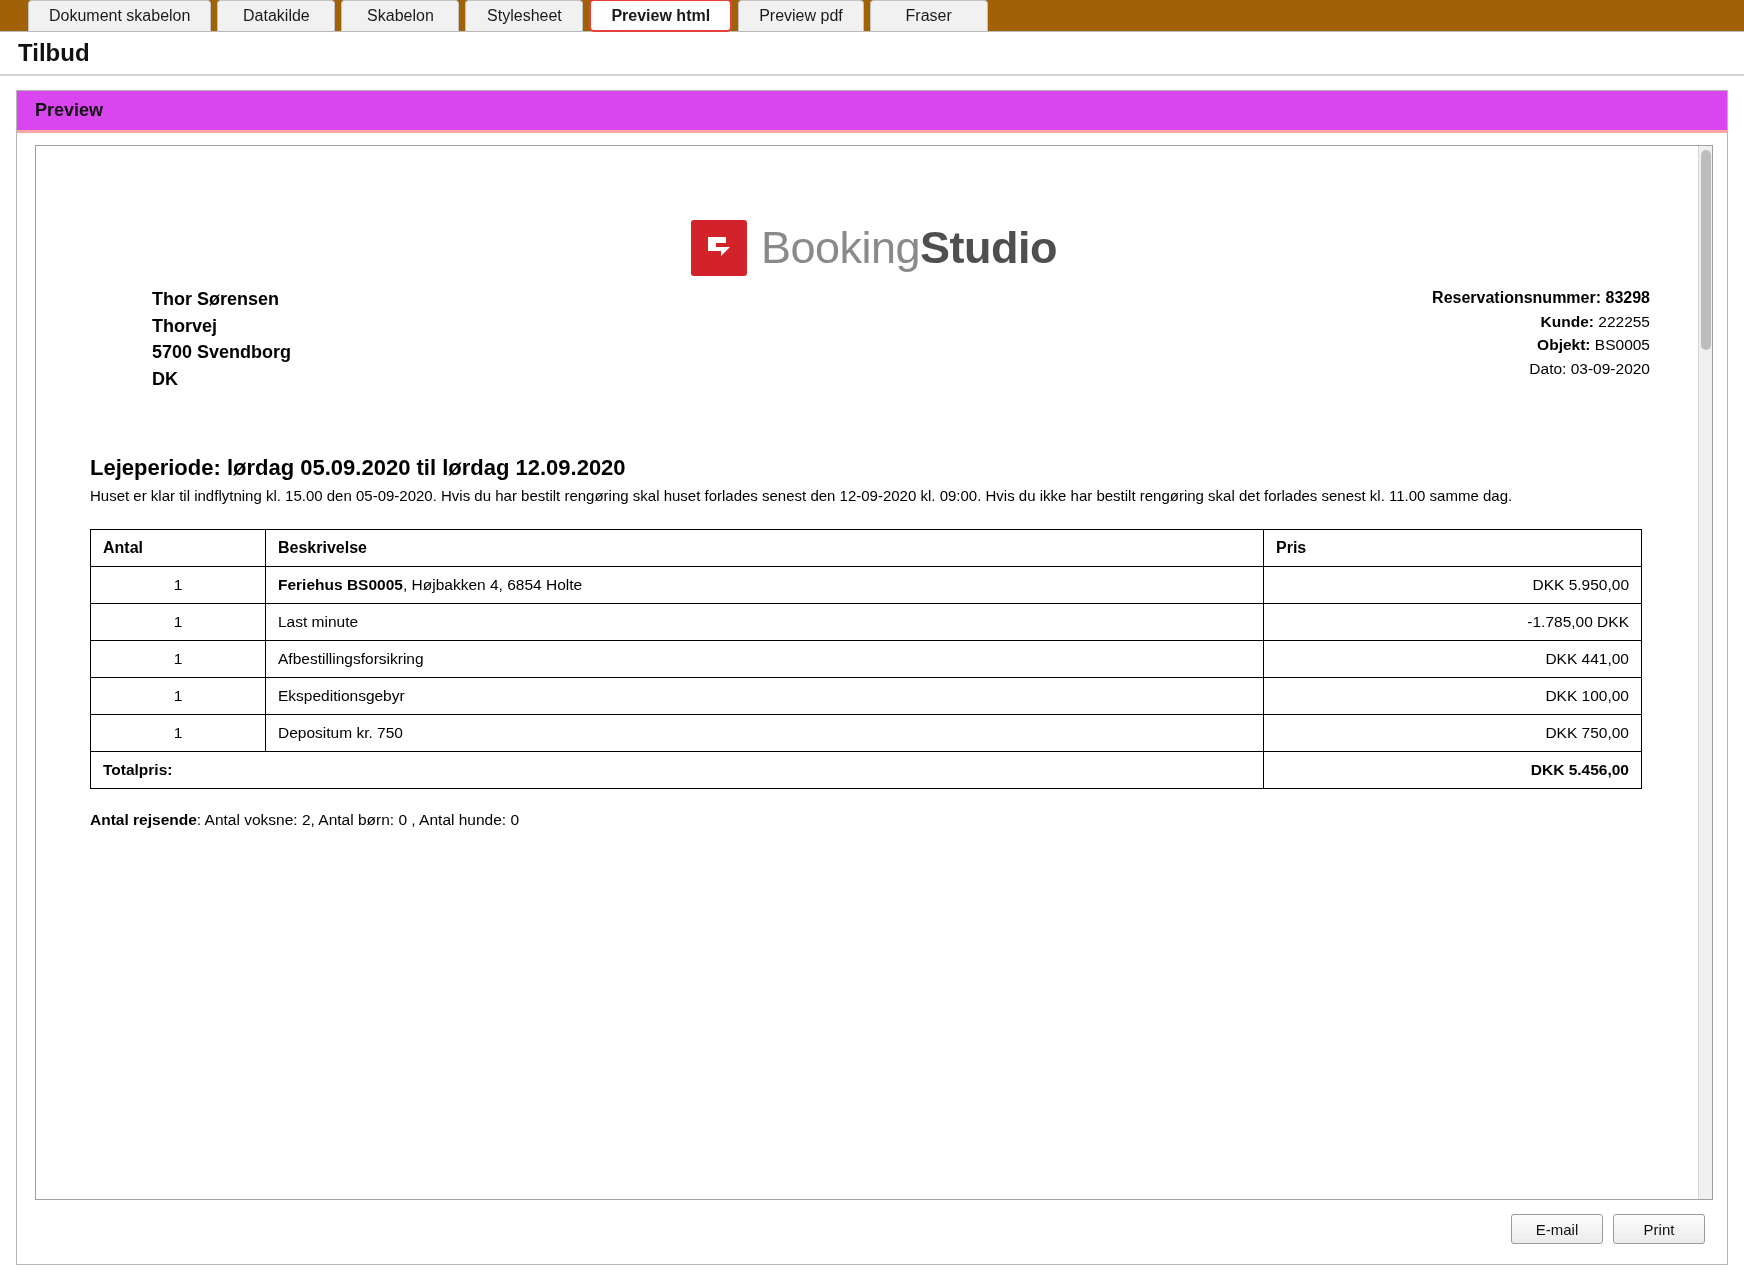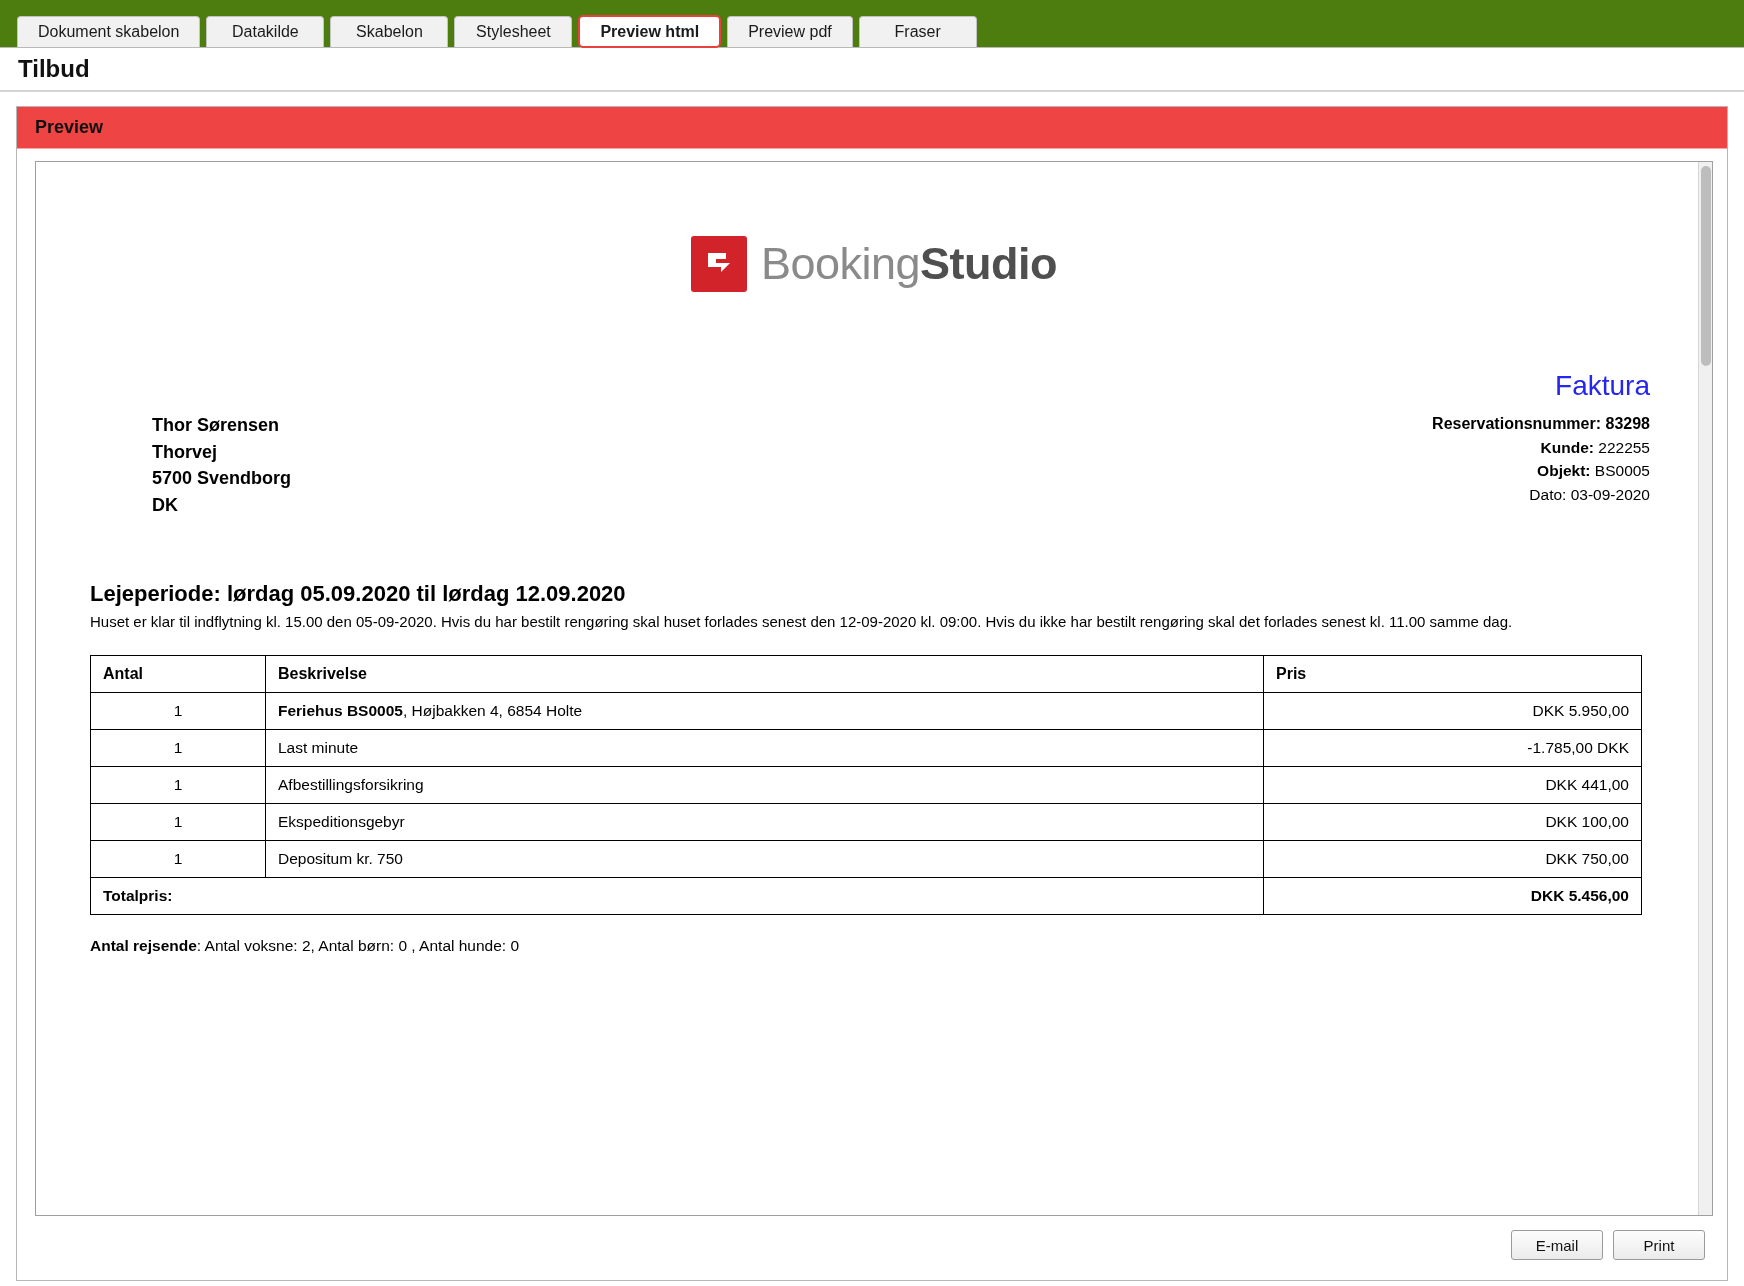--- a/index.html
+++ b/index.html
@@ -7,26 +7,26 @@
     margin: 0; padding: 0;
     width: 1744px; height: 1286px;
     background: #ffffff;
     font-family: "Liberation Sans", sans-serif;
   }
   body { overflow: hidden; }
 
   
   .tabbar {
     position: relative;
-    height: 48px;
-    background: #4d7c0f;
+    height: 32px;
+    background: #a16207;
     border-bottom: 1px solid #b9b9b9;
     display: flex;
     align-items: flex-end;
-    padding-left: 17px;
+    padding-left: 28px;
     gap: 6px;
   }
   .tab {
     height: 31px;
     min-width: 118px;
     padding: 0 20px;
     display: flex;
     align-items: center;
     justify-content: center;
     font-size: 16px;
@@ -69,22 +69,22 @@
     margin: 14px 16px 0 16px;
     border: 1px solid #b6b6b6;
     background: #ffffff;
     height: 1175px;
   }
   .panel-header {
     height: 42px;
     display: flex;
     align-items: center;
     padding-left: 18px;
-    border-bottom: 1px solid #fca5a5;
-    background: #ef4444;
+    border-bottom: 3px solid #fca5a5;
+    background: #d946ef;
   }
   .panel-header-title {
     font-size: 18px;
     font-weight: bold;
     color: #111;
   }
 
   
   .preview-wrap {
     margin: 12px 14px 0 18px;
@@ -275,21 +275,20 @@
 
       <div class="logo-row">
         <div class="logo-mark">
           <svg width="34" height="34" viewBox="0 0 34 34" aria-hidden="true">
             <path d="M6 6 h18 v6 h-10 v4 h14 l-9 9 v-5 h-13 z" fill="#ffffff"></path>
           </svg>
         </div>
         <div class="logo-text"><span>Booking</span><b>Studio</b></div>
       </div>
 
-      <div class="inv-title">Faktura</div>
 
       <div class="head-cols">
         <div class="addr">
           <div>Thor Sørensen</div>
           <div>Thorvej</div>
           <div>5700 Svendborg</div>
           <div>DK</div>
         </div>
         <div class="meta">
           <div class="strong">

